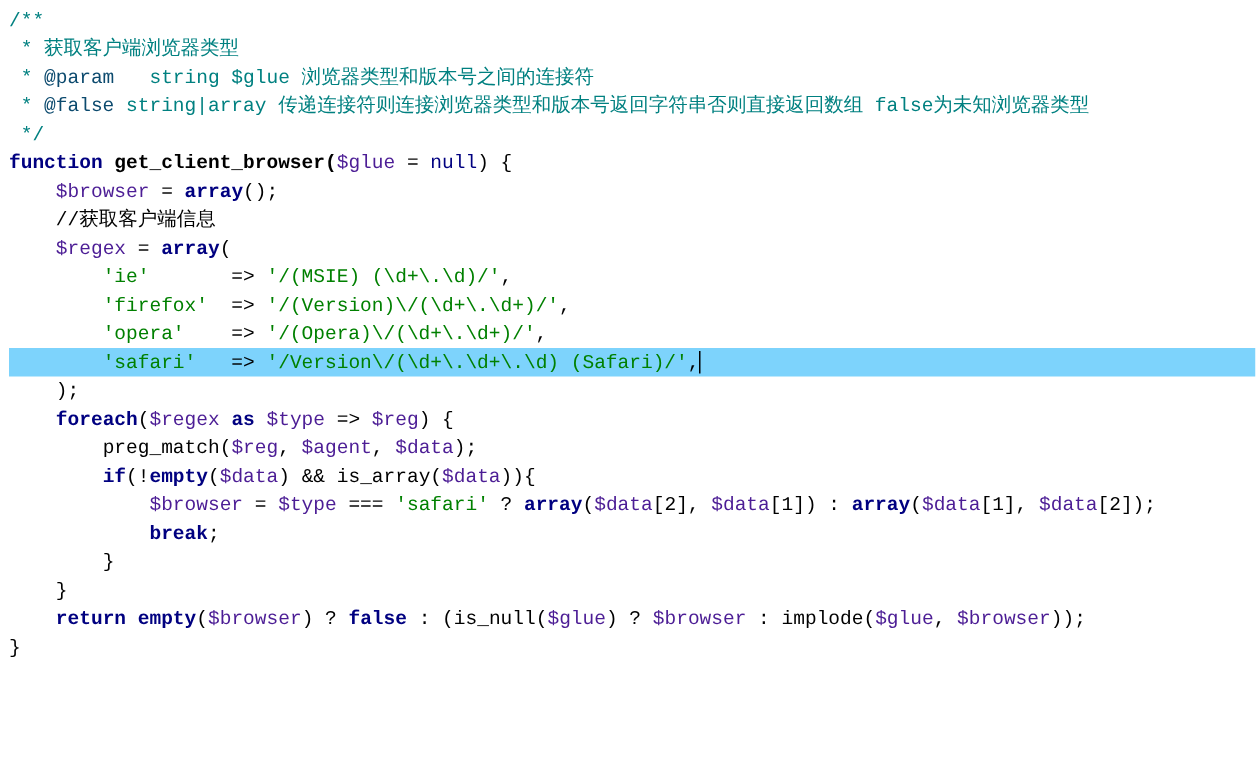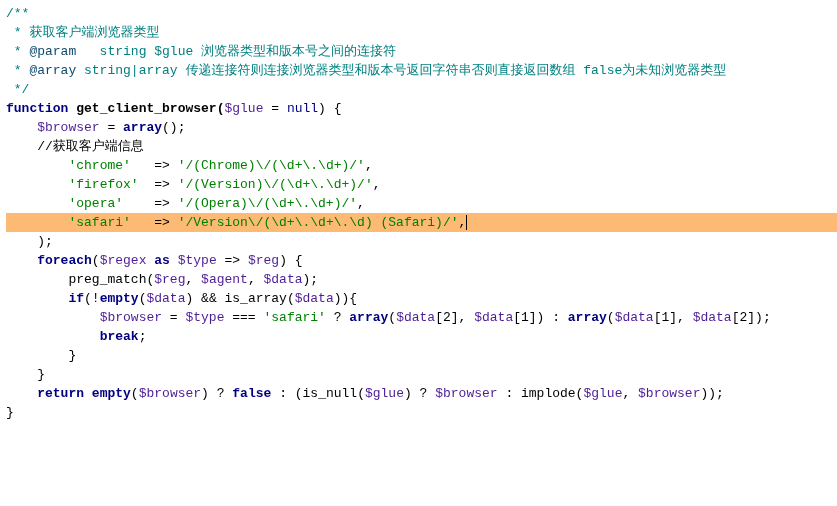--- a/index.html
+++ b/index.html
@@ -6,44 +6,45 @@
   body{
     font-family:Consolas,"Courier New",monospace;
     font-size:13px;
     line-height:19px;
     color:#000;
     width:837px;
     padding:4px 0 4px 6px;
     box-sizing:border-box;
   }
   .line{white-space:pre}
-  .hl{background:#fdba74}
+  .hl{background:#7dd3fc}
   .cursor{display:inline-block;width:0;border-left:1px solid #000;height:15px;vertical-align:text-bottom;margin-left:0}
   .c-doc{color:#008080}
   .c-tag{color:#0c4a6e}
   .c-kw{color:#000080;font-weight:bold}
   .c-fn{color:#000;font-weight:bold}
   .c-var{color:#4c1d95}
   .c-str{color:#008000}
   .c-com{color:#000000}
   .c-bool{color:#000080;font-weight:normal}
 </style>
 </head>
 <body>
 
 <div>
 <div class="line"><span class="c-doc">/**</span></div>
 <div class="line"><span class="c-doc"> * </span><span class="c-doc">获取客户端浏览器类型</span></div>
 <div class="line"><span class="c-doc"> * </span><span class="c-tag">@param</span><span class="c-doc">   string $glue 浏览器类型和版本号之间的连接符</span></div>
-<div class="line"><span class="c-doc"> * </span><span class="c-tag">@array</span><span class="c-doc"> string|array 传递连接符则连接浏览器类型和版本号返回字符串否则直接返回数组 false为未知浏览器类型</span></div>
+<div class="line"><span class="c-doc"> * </span><span class="c-tag">@false</span><span class="c-doc"> string|array 传递连接符则连接浏览器类型和版本号返回字符串否则直接返回数组 false为未知浏览器类型</span></div>
 <div class="line"><span class="c-doc"> */</span></div>
 <div class="line"><span class="c-kw">function</span><span class="c-fn"> get_client_browser(</span><span class="c-var">$glue</span><span> = </span><span class="c-bool">null</span><span>) {</span></div>
 <div class="line"><span>    </span><span class="c-var">$browser</span><span> = </span><span class="c-kw">array</span><span>();</span></div>
 <div class="line"><span>    </span><span class="c-com">//获取客户端信息</span></div>
-<div class="line"><span>        </span><span class="c-str">'chrome'</span><span>   =&gt; </span><span class="c-str">'/(Chrome)\/(\d+\.\d+)/'</span><span>,</span></div>
+<div class="line"><span>    </span><span class="c-var">$regex</span><span> = </span><span class="c-kw">array</span><span>(</span></div>
+<div class="line"><span>        </span><span class="c-str">'ie'</span><span>       =&gt; </span><span class="c-str">'/(MSIE) (\d+\.\d)/'</span><span>,</span></div>
 <div class="line"><span>        </span><span class="c-str">'firefox'</span><span>  =&gt; </span><span class="c-str">'/(Version)\/(\d+\.\d+)/'</span><span>,</span></div>
 <div class="line"><span>        </span><span class="c-str">'opera'</span><span>    =&gt; </span><span class="c-str">'/(Opera)\/(\d+\.\d+)/'</span><span>,</span></div>
 <div class="line hl"><span>        </span><span class="c-str">'safari'</span><span>   =&gt; </span><span class="c-str">'/Version\/(\d+\.\d+\.\d) (Safari)/'</span><span>,</span><span class="cursor"></span></div>
 <div class="line"><span>    </span><span>);</span></div>
 <div class="line"><span>    </span><span class="c-kw">foreach</span><span>(</span><span class="c-var">$regex</span><span class="c-kw"> as </span><span class="c-var">$type</span><span> =&gt; </span><span class="c-var">$reg</span><span>) {</span></div>
 <div class="line"><span>        </span><span>preg_match(</span><span class="c-var">$reg</span><span>, </span><span class="c-var">$agent</span><span>, </span><span class="c-var">$data</span><span>);</span></div>
 <div class="line"><span>        </span><span class="c-kw">if</span><span>(!</span><span class="c-kw">empty</span><span>(</span><span class="c-var">$data</span><span>) &amp;&amp; is_array(</span><span class="c-var">$data</span><span>)){</span></div>
 <div class="line"><span>            </span><span class="c-var">$browser</span><span> = </span><span class="c-var">$type</span><span> === </span><span class="c-str">'safari'</span><span> ? </span><span class="c-kw">array</span><span>(</span><span class="c-var">$data</span><span>[2], </span><span class="c-var">$data</span><span>[1]) : </span><span class="c-kw">array</span><span>(</span><span class="c-var">$data</span><span>[1], </span><span class="c-var">$data</span><span>[2]);</span></div>
 <div class="line"><span>            </span><span class="c-kw">break</span><span>;</span></div>
 <div class="line"><span>        </span><span>}</span></div>

